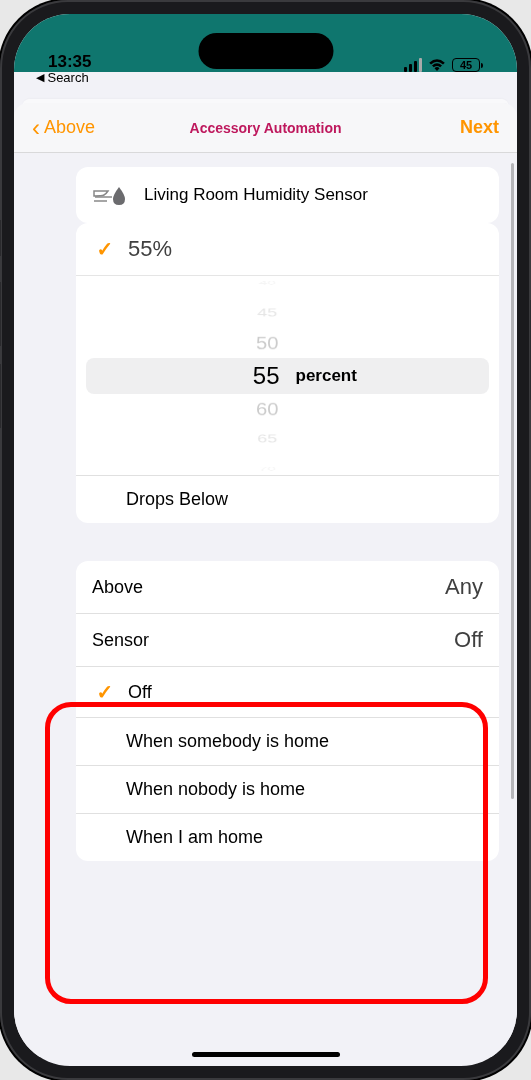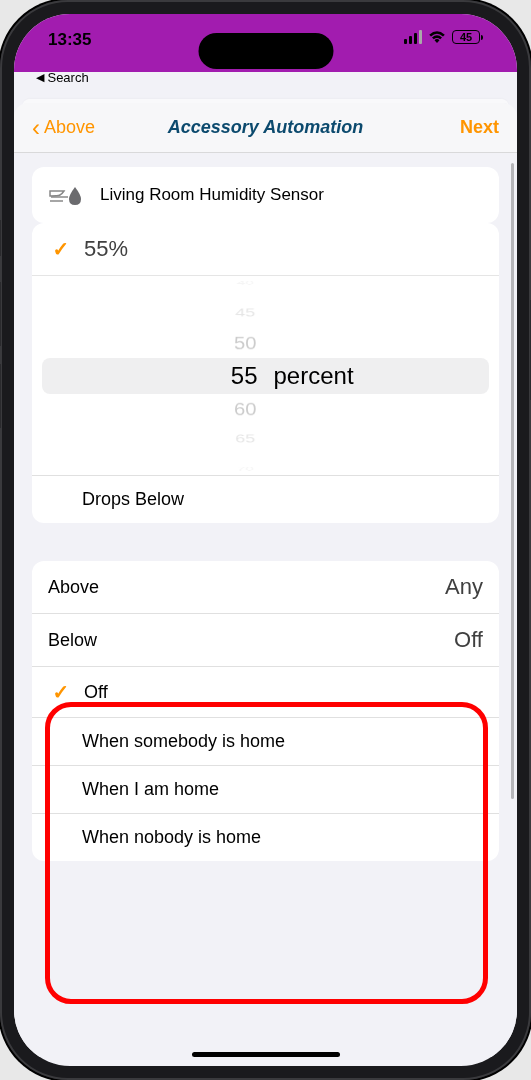--- a/index.html
+++ b/index.html
@@ -38,23 +38,23 @@
       height: 36px;
       background: #000;
       border-radius: 20px;
       z-index: 100;
     }
     
     .status-bar {
       height: 58px;
       display: flex;
       justify-content: space-between;
-      align-items: flex-start;
+      align-items: flex-end;
       padding: 16px 34px 0;
-      background: #a21caf;
+      background: #0f766e;
       position: relative;
       z-index: 50;
     }
     
     .status-time { font-size: 17px; font-weight: 600; color: #000; }
     .status-right { display: flex; align-items: center; gap: 6px; }
     .status-signal { display: flex; align-items: flex-end; gap: 1.5px; }
     .status-signal span { width: 3.5px; background: #000; border-radius: 1px; }
     .status-signal span:nth-child(1) { height: 5px; }
     .status-signal span:nth-child(2) { height: 8px; }
@@ -87,24 +87,24 @@
       display: flex;
       align-items: center;
       justify-content: space-between;
       padding: 0 18px;
       background: #f7f7f9;
       border-bottom: 0.5px solid rgba(0,0,0,0.12);
     }
     
     .nav-back { display: flex; align-items: center; color: #ff9500; font-size: 18px; gap: 4px; }
     .nav-back-chevron { font-size: 24px; font-weight: 500; line-height: 1; }
-    .nav-title { font-size: 18px; font-weight: 600; color: #0c4a6e; position: absolute; left: 50%; transform: translateX(-50%); font-style: italic; }
+    .nav-title { font-size: 14px; font-weight: 600; color: #be185d; position: absolute; left: 50%; transform: translateX(-50%); }
     .nav-next { color: #ff9500; font-size: 18px; font-weight: 600; }
     
-    .content { padding: 0 18px 0 18px; overflow-y: auto; height: calc(100% - 50px); }
+    .content { padding: 0 18px 0 18px; overflow-y: auto; height: calc(100% - 50px); margin-left: 44px; }
     
     .accessory-card {
       background: #fff;
       border-radius: 12px;
       padding: 14px 16px;
       margin-top: 14px;
       display: flex;
       align-items: center;
       gap: 14px;
     }
@@ -125,21 +125,21 @@
     .row-value { font-size: 22px; color: #404040; }
     
     .picker { height: 200px; position: relative; overflow: hidden; border-top: 0.5px solid rgba(0,0,0,0.1); }
     .picker-highlight { position: absolute; left: 10px; right: 10px; top: 50%; transform: translateY(-50%); height: 36px; background: rgba(120,120,128,0.12); border-radius: 8px; }
     .picker-values { position: absolute; left: 0; right: 50%; top: 0; bottom: 0; display: flex; flex-direction: column; align-items: flex-end; justify-content: center; padding-right: 8px; }
     .picker-val { font-size: 22px; color: #999; height: 30px; line-height: 30px; transition: all 0.1s; }
     .picker-val.fade1 { opacity: 0.5; transform: scale(0.92) rotateX(25deg); }
     .picker-val.fade2 { opacity: 0.25; transform: scale(0.82) rotateX(50deg); }
     .picker-val.fade3 { opacity: 0.1; transform: scale(0.7) rotateX(70deg); }
     .picker-val.selected { color: #000; font-size: 24px; height: 36px; line-height: 36px; }
-    .picker-unit { position: absolute; left: 50%; top: 50%; transform: translateY(-50%); margin-left: 8px; font-size: 24px; color: #000; }
+    .picker-unit { position: absolute; left: 50%; top: 50%; transform: translateY(-50%); margin-left: 8px; font-size: 17px; color: #000; font-weight: bold; }
     
     .drops-row { border-top: 0.5px solid rgba(0,0,0,0.12); }
     
     .card-spacing { margin-top: 38px; }
     
     .annotation-box {
       position: absolute;
       border: 5px solid #ff0000;
       border-radius: 26px;
       pointer-events: none;
@@ -242,35 +242,35 @@
             <div class="row-label">Drops Below</div>
           </div>
         </div>
 
         <div class="card card-spacing">
           <div class="row">
             <div class="row-label">Above</div>
             <div class="row-value">Any</div>
           </div>
           <div class="row">
-            <div class="row-label">Below</div>
+            <div class="row-label">Sensor</div>
             <div class="row-value">Off</div>
           </div>
           <div class="row">
             <div class="check">✓</div>
             <div class="row-label">Off</div>
           </div>
           <div class="row row-indent">
             <div class="row-label">When somebody is home</div>
           </div>
           <div class="row row-indent">
+            <div class="row-label">When nobody is home</div>
+          </div>
+          <div class="row row-indent">
             <div class="row-label">When I am home</div>
-          </div>
-          <div class="row row-indent">
-            <div class="row-label">When nobody is home</div>
           </div>
         </div>
 
       </div>
 
       <div class="scrollbar-track">
         <div class="scrollbar-thumb" style="height: 72%; margin-top: 0;"></div>
       </div>
     </div>
 

